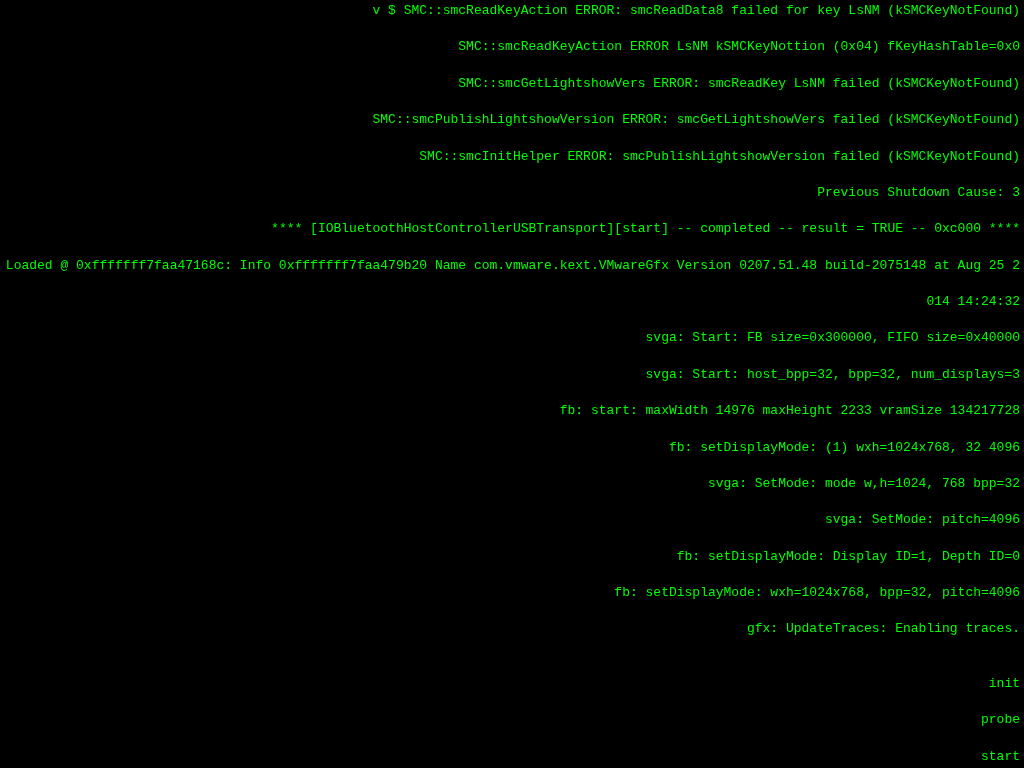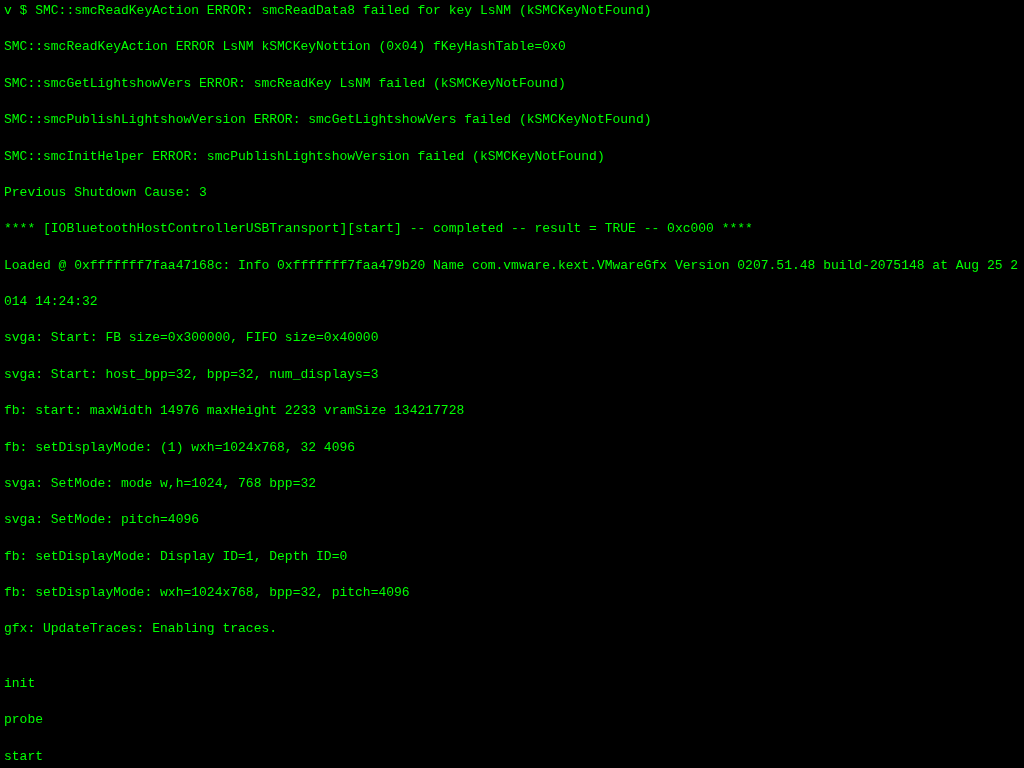--- a/index.html
+++ b/index.html
@@ -17,20 +17,21 @@
       height: 768px;
       overflow: hidden;
     }
     #terminal {
       width: 1024px;
       height: 768px;
       background-color: #000000;
       padding: 2px 4px;
       overflow: hidden;
       white-space: pre;
+      text-align: right;
     }
     .line {
       display: block;
       white-space: pre;
       font-family: 'Courier New', Courier, monospace;
       font-size: 13px;
       line-height: 1.4;
       color: #00ff00;
     }
     @keyframes blink {

